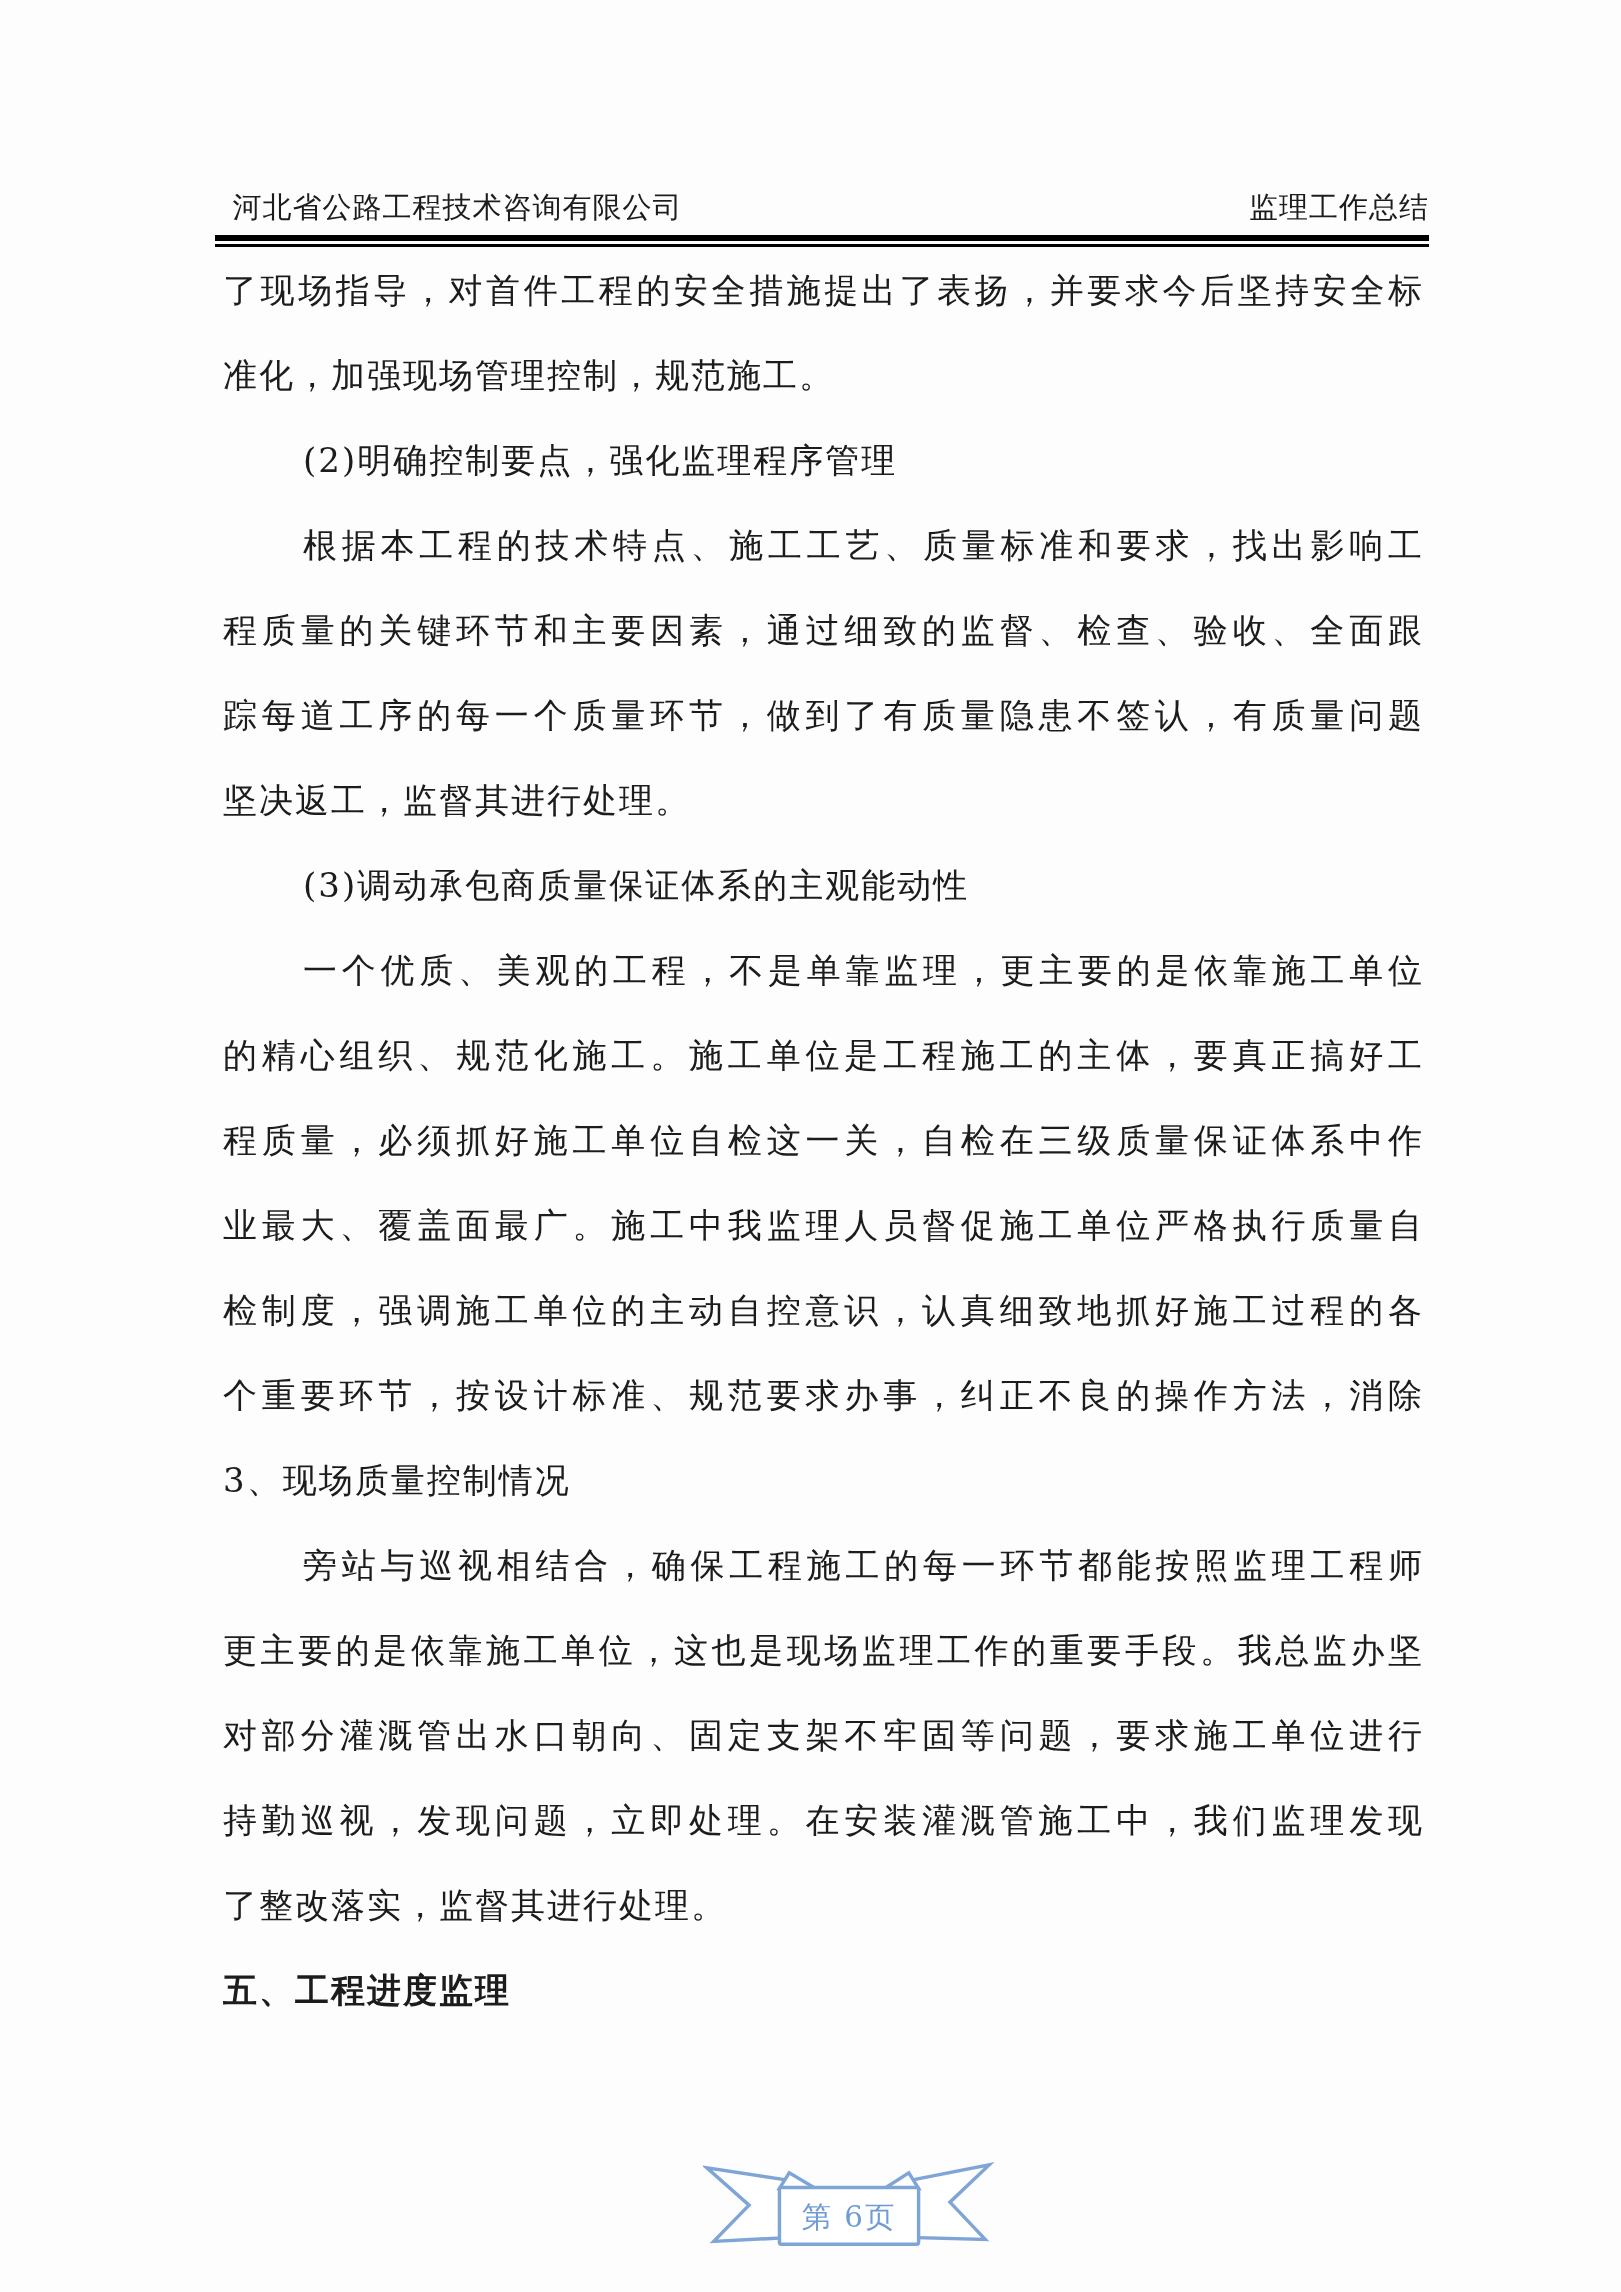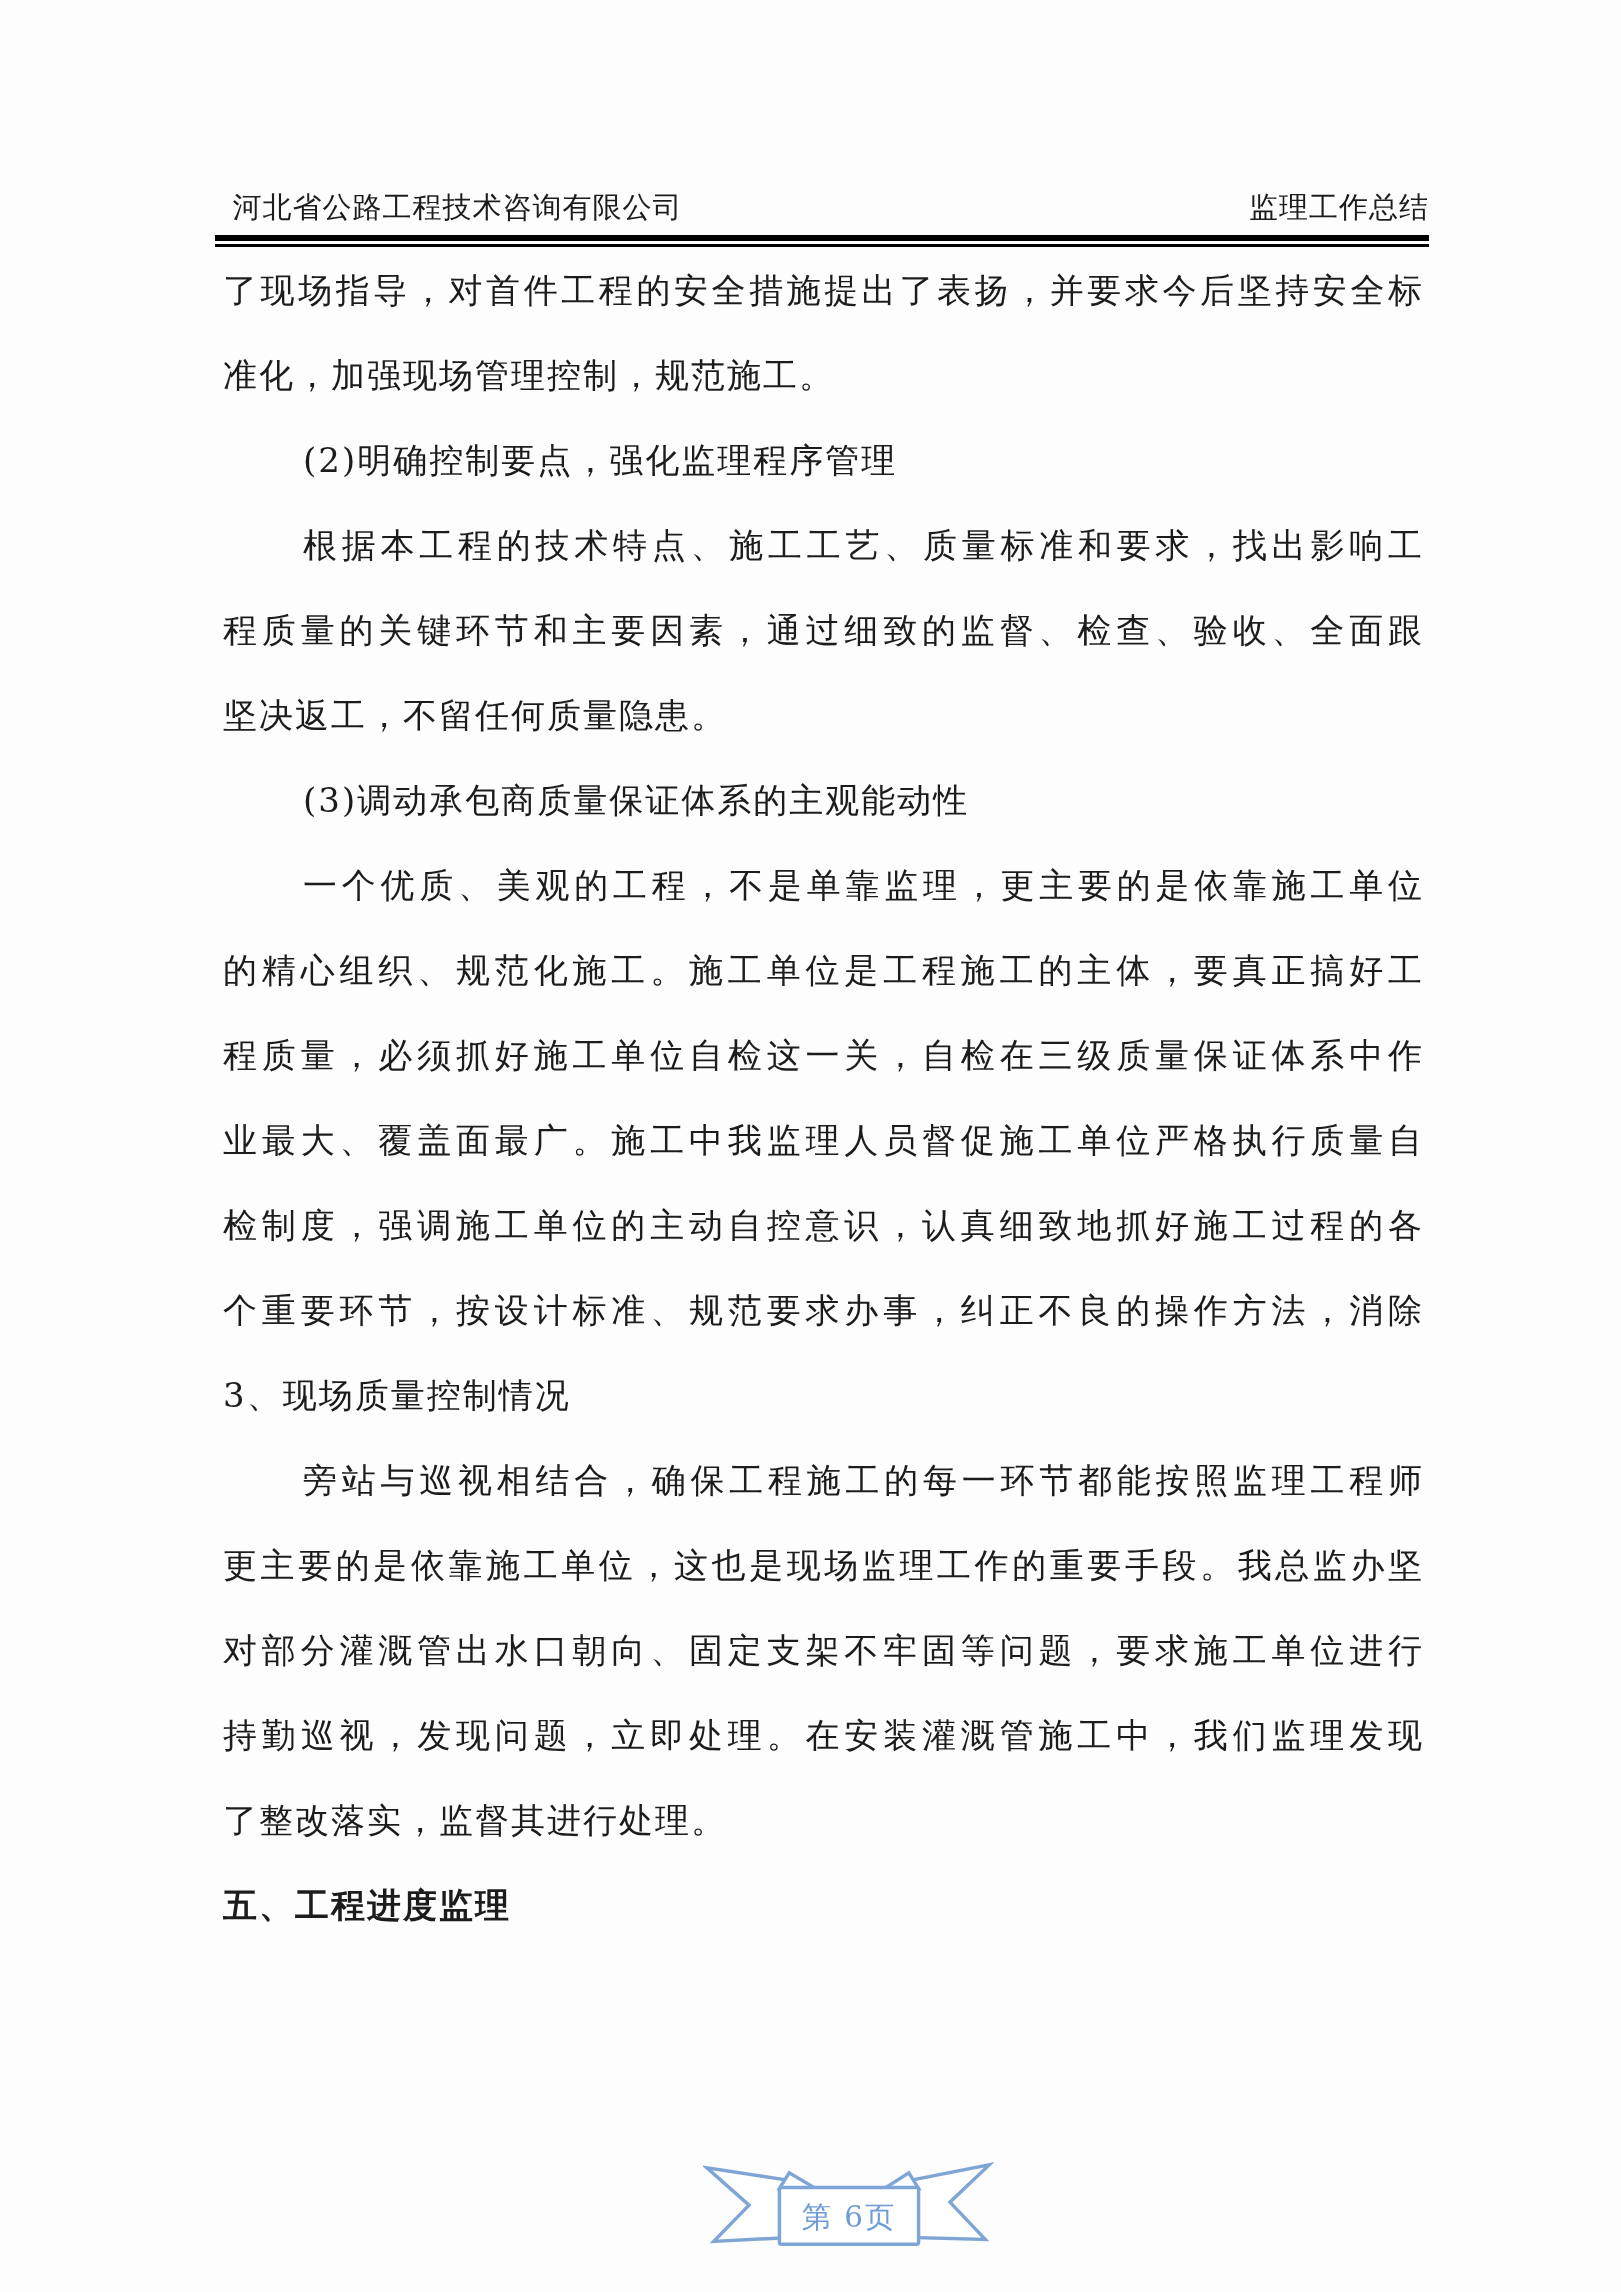--- a/index.html
+++ b/index.html
@@ -89,21 +89,22 @@
     <div class="gap"></div>
     <div class="thin"></div>
   </div>
 
   <div class="doc-body" id="doc-body">
       <div class="bline fill">了现场指导，对首件工程的安全措施提出了表扬，并要求今后坚持安全标</div>
       <div class="bline">准化，加强现场管理控制，规范施工。</div>
       <div class="bline ind">(2)明确控制要点，强化监理程序管理</div>
       <div class="bline fill ind">根据本工程的技术特点、施工工艺、质量标准和要求，找出影响工</div>
       <div class="bline fill">程质量的关键环节和主要因素，通过细致的监督、检查、验收、全面跟</div>
-      <div class="bline">坚决返工，不留任何质量隐患。</div>
+      <div class="bline fill">踪每道工序的每一个质量环节，做到了有质量隐患不签认，有质量问题</div>
+      <div class="bline">坚决返工，监督其进行处理。</div>
       <div class="bline ind">(3)调动承包商质量保证体系的主观能动性</div>
       <div class="bline fill ind">一个优质、美观的工程，不是单靠监理，更主要的是依靠施工单位</div>
       <div class="bline fill">的精心组织、规范化施工。施工单位是工程施工的主体，要真正搞好工</div>
       <div class="bline fill">程质量，必须抓好施工单位自检这一关，自检在三级质量保证体系中作</div>
       <div class="bline fill">业最大、覆盖面最广。施工中我监理人员督促施工单位严格执行质量自</div>
       <div class="bline fill">检制度，强调施工单位的主动自控意识，认真细致地抓好施工过程的各</div>
       <div class="bline fill">个重要环节，按设计标准、规范要求办事，纠正不良的操作方法，消除</div>
       <div class="bline">3、现场质量控制情况</div>
       <div class="bline fill ind">旁站与巡视相结合，确保工程施工的每一环节都能按照监理工程师</div>
       <div class="bline fill">更主要的是依靠施工单位，这也是现场监理工作的重要手段。我总监办坚</div>

